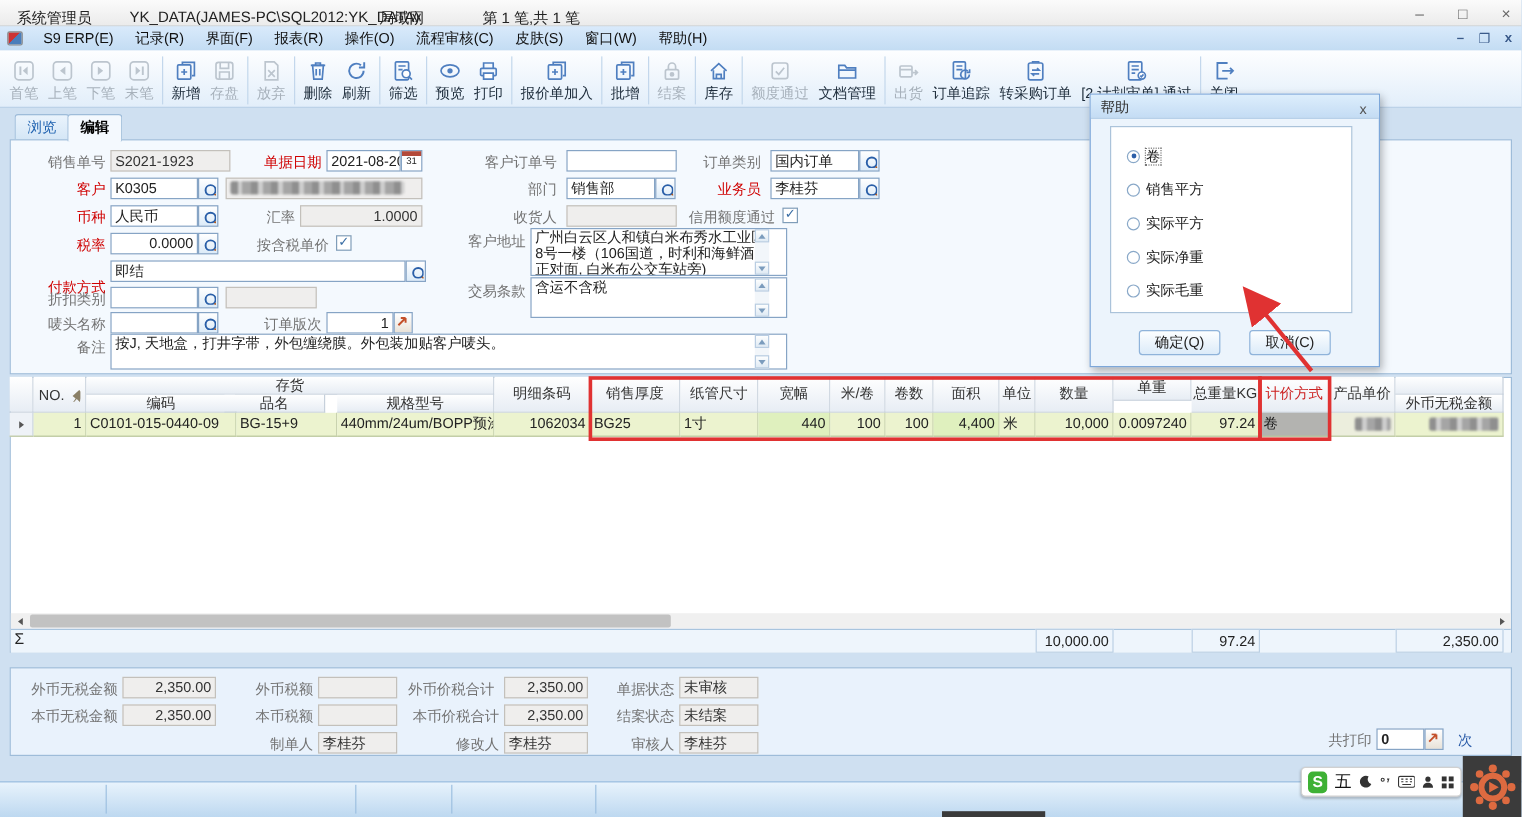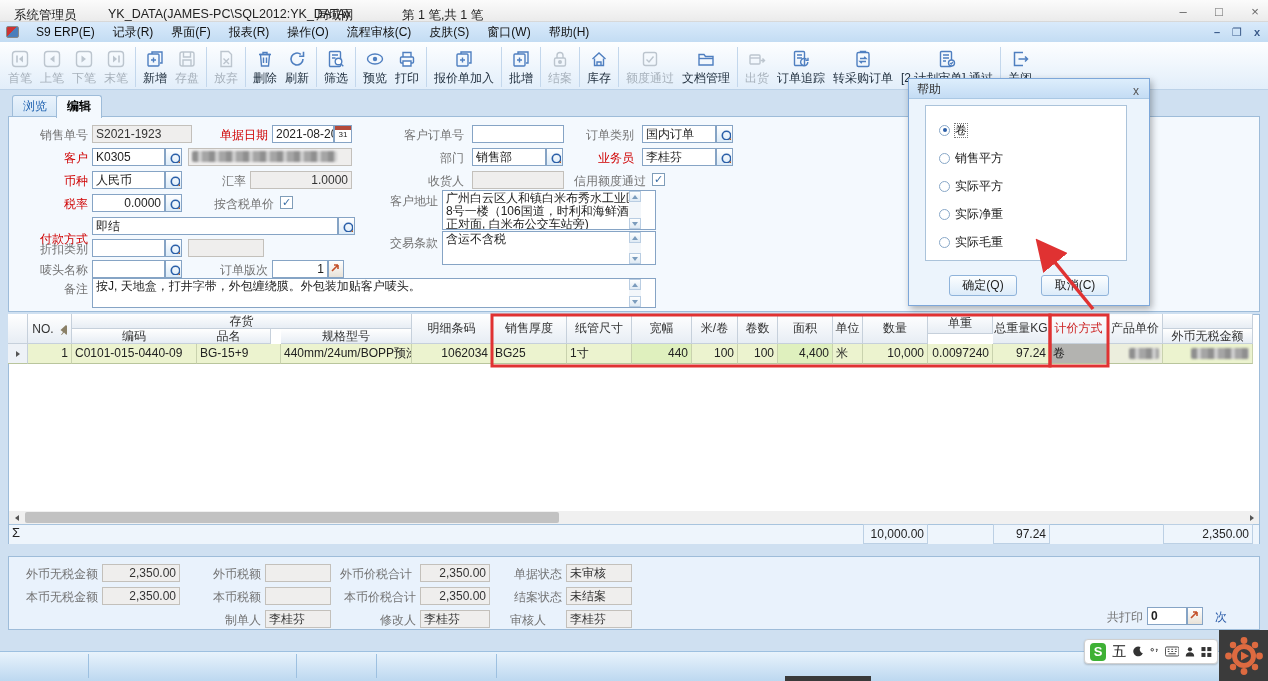--- a/index.html
+++ b/index.html
@@ -645,21 +645,21 @@
 <div class="abs inp dis num" style="left:265px;top:587px;width:66px;"></div>
 <div class="abs flabel" style="left:336px;top:588px;width:80px;">本币价税合计</div>
 <div class="abs inp dis num" style="left:420px;top:587px;width:70px;">2,350.00</div>
 <div class="abs flabel" style="left:510px;top:588px;width:52px;">结案状态</div>
 <div class="abs inp dis" style="left:566px;top:587px;width:66px;">未结案</div>
 
 <div class="abs flabel" style="left:205px;top:611px;width:56px;">制单人</div>
 <div class="abs inp dis" style="left:265px;top:610px;width:66px;">李桂芬</div>
 <div class="abs flabel" style="left:336px;top:611px;width:80px;">修改人</div>
 <div class="abs inp dis" style="left:420px;top:610px;width:70px;">李桂芬</div>
-<div class="abs flabel" style="left:494px;top:611px;width:52px;">审核人</div>
+<div class="abs flabel" style="left:510px;top:611px;width:52px;">审核人</div>
 <div class="abs inp dis" style="left:566px;top:610px;width:66px;">李桂芬</div>
 
 <div class="abs flabel" style="left:1093px;top:608px;width:50px;">共打印</div>
 <div class="abs inp" style="left:1147px;top:607px;width:40px;font-weight:bold;">0</div>
 <div class="abs spinbtn" style="left:1187px;top:607px;">
     <svg width="10" height="10" viewBox="0 0 10 10">
       <path d="M1 7 7 1M7 1v4M7 1H3" stroke="#c4502a" stroke-width="1.6" fill="none"></path>
     </svg>
   </div>
 <div class="abs flabel" style="left:1215px;top:608px;width:30px;text-align:left;color:#2a5ba8;">次</div>

